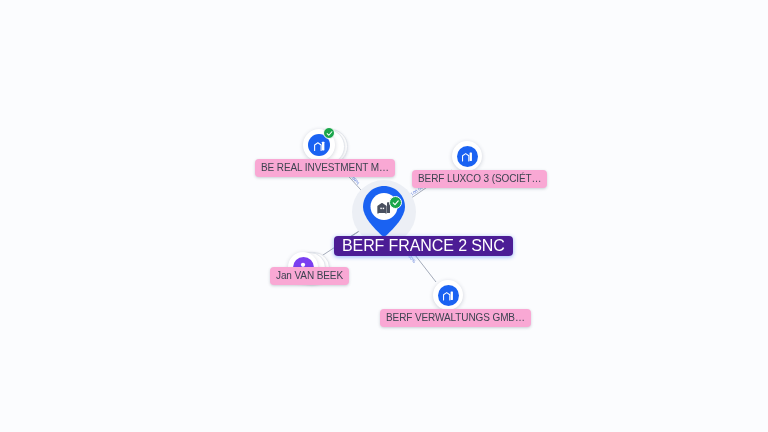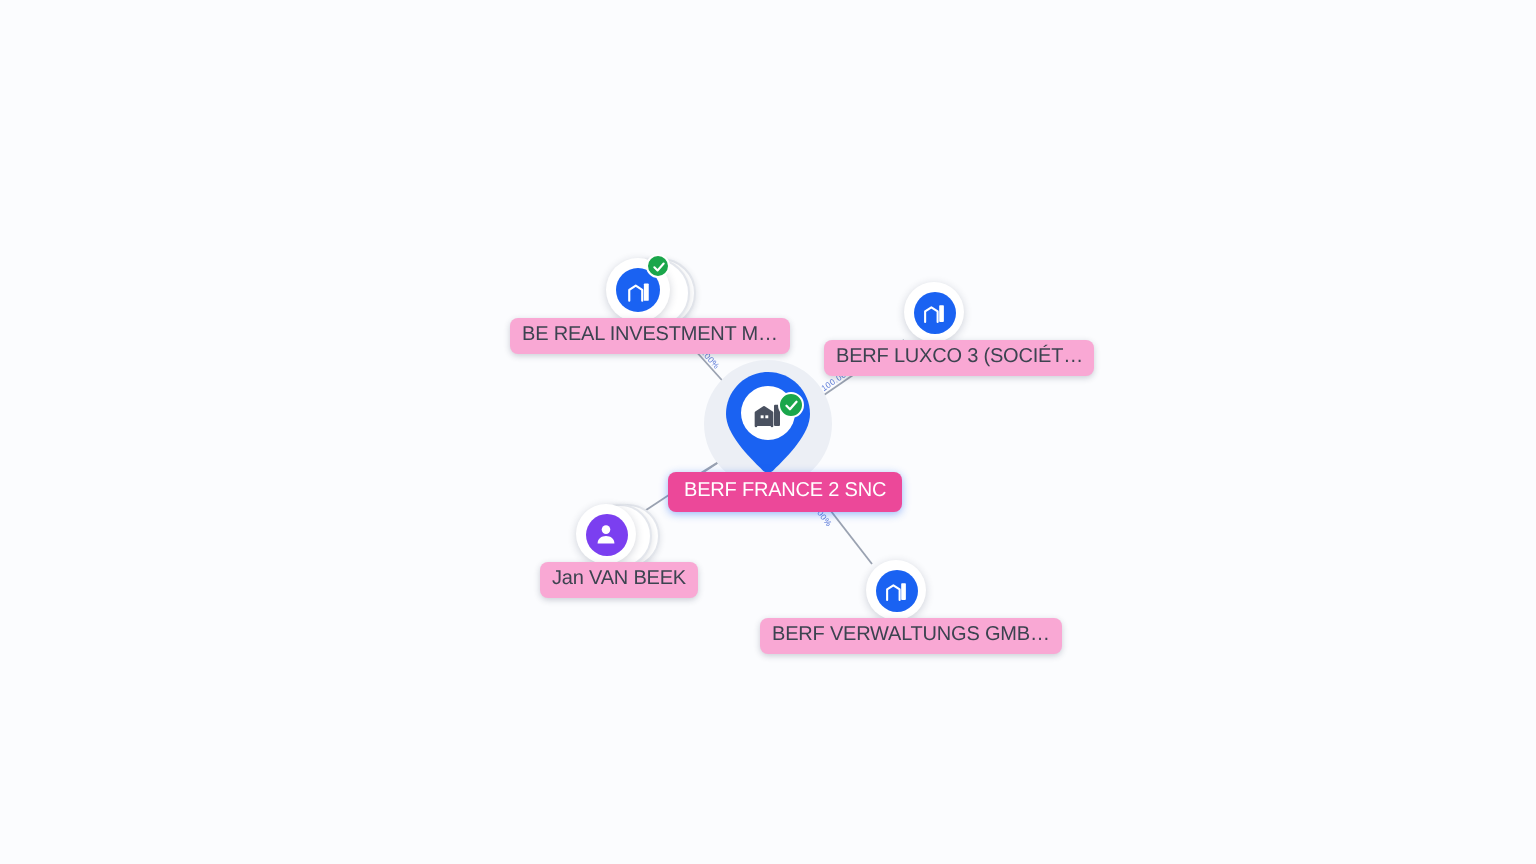--- a/index.html
+++ b/index.html
@@ -68,23 +68,23 @@
     color: #3c4350;
     border-radius: 4px;
     padding: 3px 6px 4px 6px;
     font-size: 10px;
     line-height: 11px;
     white-space: nowrap;
     box-shadow: 0 1px 3px rgba(30,40,70,0.22);
     letter-spacing: -0.1px;
   }
   .node-label.selected {
-    background: #ec4899;
+    background: #4c1d95;
     color: #ffffff;
-    font-size: 10px;
+    font-size: 16px;
     padding: 4px 8px 5px 8px;
     border-radius: 4px;
     box-shadow: 0 1px 4px rgba(26,98,242,0.45);
   }
   
   .pin-wrap {
     position: absolute;
     width: 46px;
     height: 54px;
   }
@@ -196,21 +196,21 @@
     <div class="node-stack" style="left:-5px; top:-15px; width:30px; height:30px;"></div>
     <div class="node-stack" style="left:-9px; top:-15px; width:30px; height:30px;"></div>
     <div class="node-disc" style="left:-15px; top:-15px; width:30px; height:30px;">
       <div class="icon-circle" style="width:21px; height:21px; background:#7b3ff0;">
         <svg width="12" height="12" viewBox="0 0 24 24" fill="#ffffff">
           <circle cx="12" cy="7.6" r="4.3"></circle>
           <path d="M3.6 21.5c0-4.7 3.8-7.4 8.4-7.4s8.4 2.7 8.4 7.4z"></path>
         </svg>
       </div>
     </div>
-    <div class="node-label" style="left:-33px; top:14px;">Jan VAN BEEK</div>
+    <div class="node-label" style="left:-33px; top:0;">Jan VAN BEEK</div>
   </div>
 
   <div class="node" style="left:448px; top:295px;">
     <div class="node-disc" style="left:-15px; top:-15px; width:30px; height:30px;">
       <div class="icon-circle" style="width:21px; height:21px; background:#1a62f2;">
         <svg width="12.5" height="12.5" viewBox="0 0 24 24" fill="none">
           <path d="M3 21V11l6-4 6 4v10" stroke="#ffffff" stroke-width="2" stroke-linejoin="round" stroke-linecap="round"></path>
           <rect x="16.5" y="5" width="4.5" height="16" rx="0.8" fill="#ffffff"></rect>
           <rect x="6.5" y="13" width="2.2" height="2.2" fill="#1a62f2"></rect>
           <rect x="10" y="13" width="2.2" height="2.2" fill="#1a62f2"></rect>

